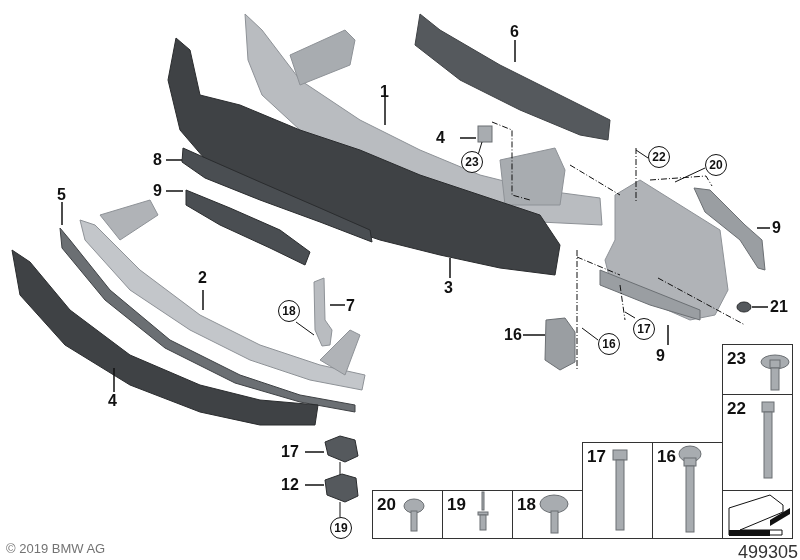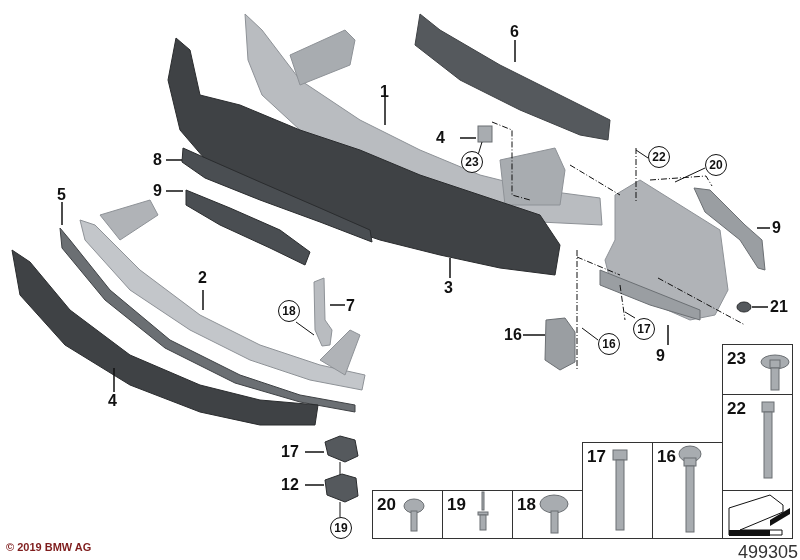--- a/index.html
+++ b/index.html
@@ -2,21 +2,21 @@
 <html><head>
 <meta charset="utf-8">
 <style>
   html, body { margin:0; padding:0; background:#ffffff; }
   body { width:800px; height:560px; position:relative; overflow:hidden; font-family:"Liberation Sans", sans-serif; }
   #canvas { position:absolute; left:0; top:0; width:800px; height:560px; }
   .lbl { position:absolute; font-weight:bold; font-size:16px; color:#111; line-height:1; }
   .circ { position:absolute; width:22px; height:22px; border:1.5px solid #111; border-radius:50%; font-size:12px; font-weight:bold; color:#111; display:flex; align-items:center; justify-content:center; box-sizing:border-box; background:#fff; }
   .box { position:absolute; border:1px solid #333; box-sizing:border-box; }
   .box .num { position:absolute; left:4px; top:4px; font-weight:bold; font-size:17px; color:#111; }
-  .footer { position:absolute; font-size:11px; color:#7f1d1d;font-weight:bold; }
+  .footer { position:absolute; font-size:13px; color:#737373; }
   .refnum { position:absolute; font-size:18px; color:#333; }
 </style>
 </head>
 <body>
 
 <div id="canvas">
 
   <svg width="800" height="560" viewBox="0 0 800 560" style="position:absolute;left:0;top:0">
 
     <g>

